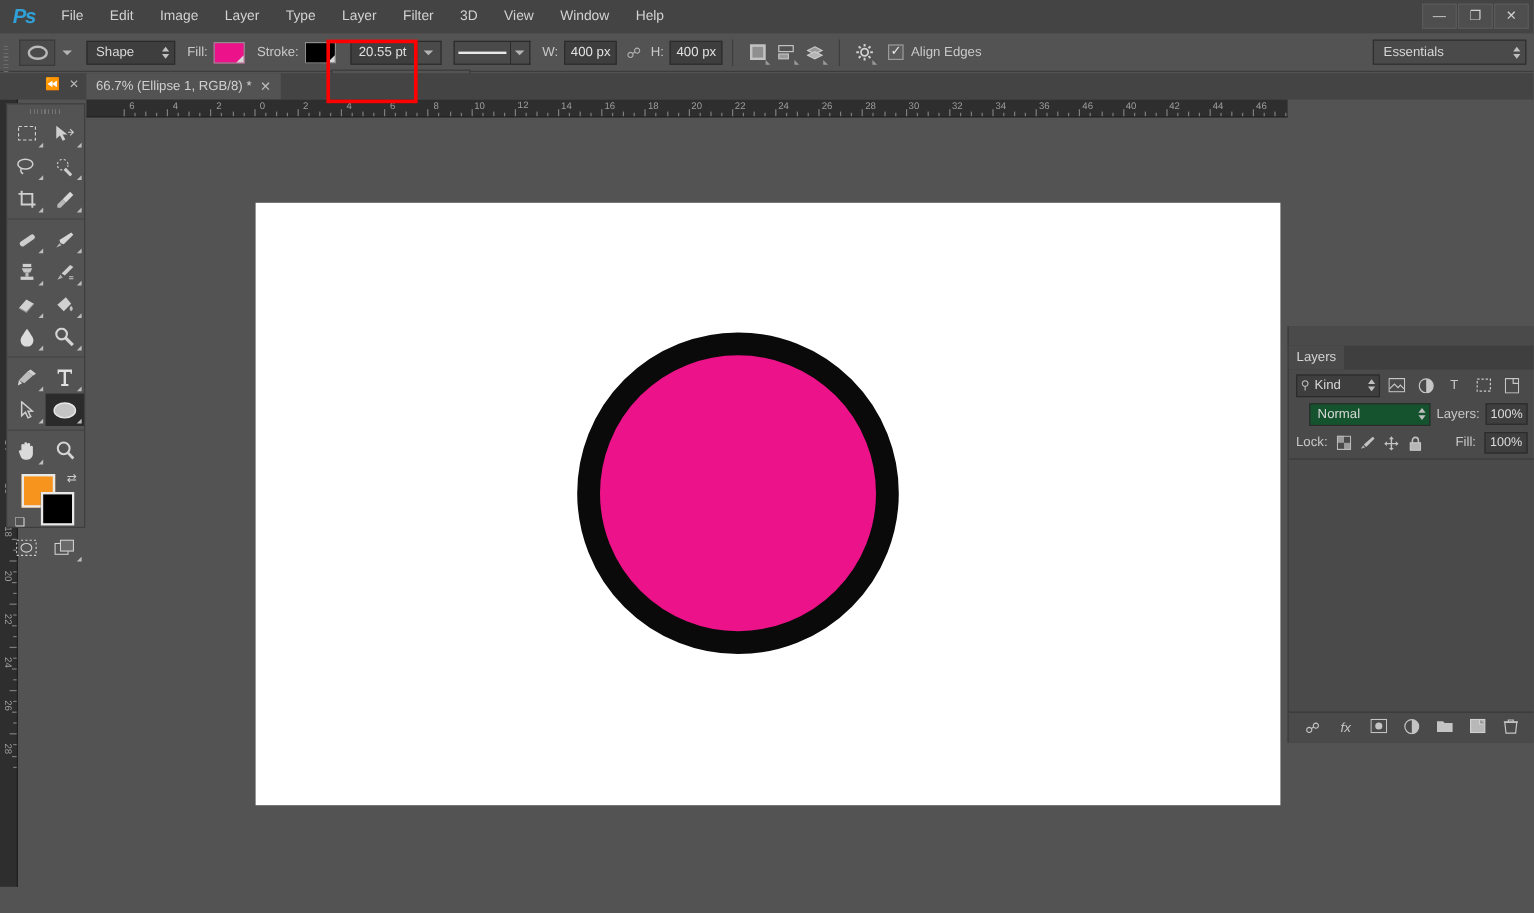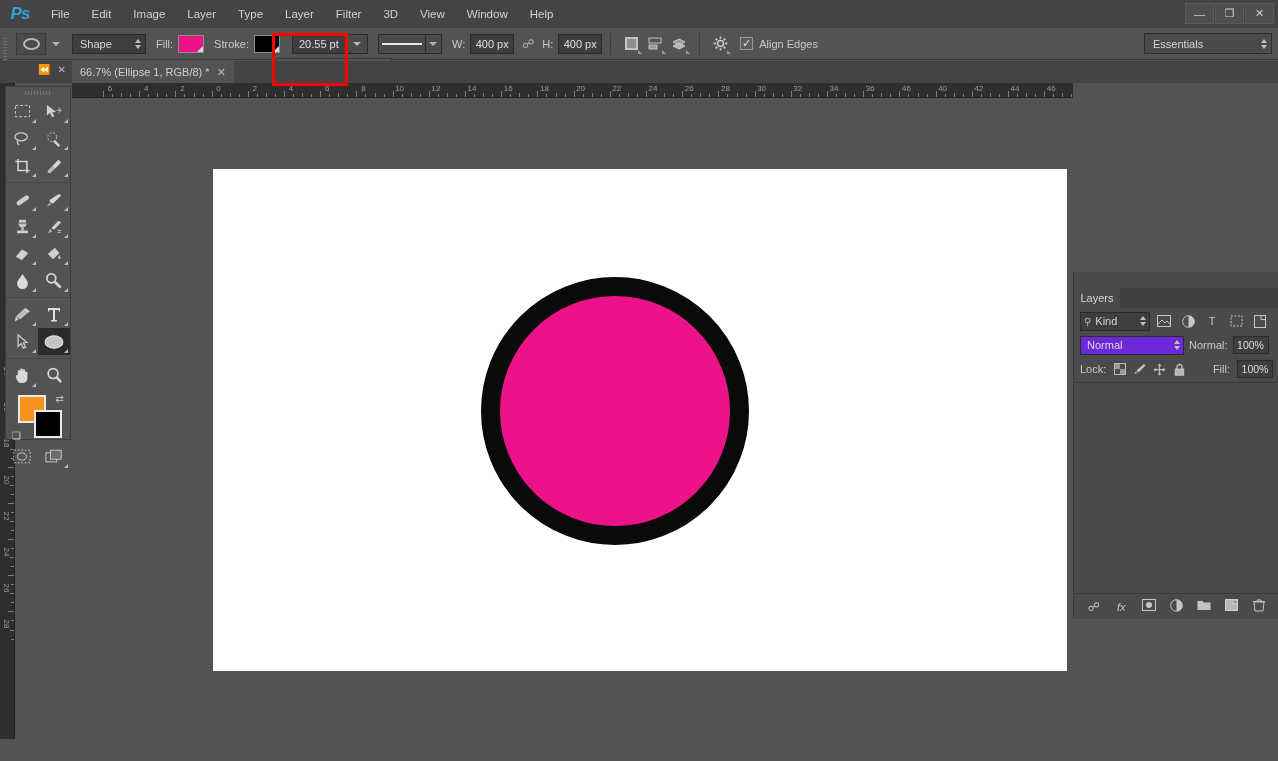--- a/index.html
+++ b/index.html
@@ -244,23 +244,23 @@
   .mag { font-size: 10px; color: #bdbdbd; }
   .ftype {
     width: 20px; height: 19px; display: flex; align-items: center; justify-content: center;
     color: #c6c6c6; font-size: 11px;
   }
   .blend-row {
     position: absolute; left: 0; top: 62px; width: 205px; height: 22px;
     display: flex; align-items: center; padding: 0 6px; gap: 5px;
   }
   .blend-select {
-    height: 19px; width: 104px; background: #6d28d9; border: 1px solid #2b2b2b;
+    height: 19px; width: 104px; background: #14532d; border: 1px solid #2b2b2b;
     display: flex; align-items: center; justify-content: space-between;
-    padding: 0 3px 0 6px; color: #d8d8d8; font-size: 11px;
+    padding: 0 3px 0 6px; color: #d8d8d8; font-size: 11px; margin-left: 11px;
   }
   .pct-field {
     height: 18px; width: 36px; background: #3e3e3e; border: 1px solid #2b2b2b;
     display: flex; align-items: center; justify-content: center;
     color: #dcdcdc; font-size: 10.5px;
   }
   .lock-row {
     position: absolute; left: 0; top: 86px; width: 205px; height: 22px;
     display: flex; align-items: center; padding: 0 6px; gap: 7px;
   }
@@ -916,21 +916,21 @@
     </div>
 
     <div class="blend-row">
       <div class="blend-select">
         <span>Normal</span>
         <span class="spin">
             <i class="up"></i>
             <i class="dn"></i>
           </span>
       </div>
-      <span>Normal:</span>
+      <span>Layers:</span>
       <div class="pct-field">100%</div>
     </div>
 
     <div class="lock-row">
       <span>Lock:</span>
       <span class="lock-ico">
         <svg width="12" height="12" viewBox="0 0 12 12">
             <rect width="6" height="6" fill="#9b9b9b"></rect>
             <rect x="6" y="6" width="6" height="6" fill="#9b9b9b"></rect>
             <rect x="0.5" y="0.5" width="11" height="11" fill="none" stroke="#b9b9b9"></rect>

